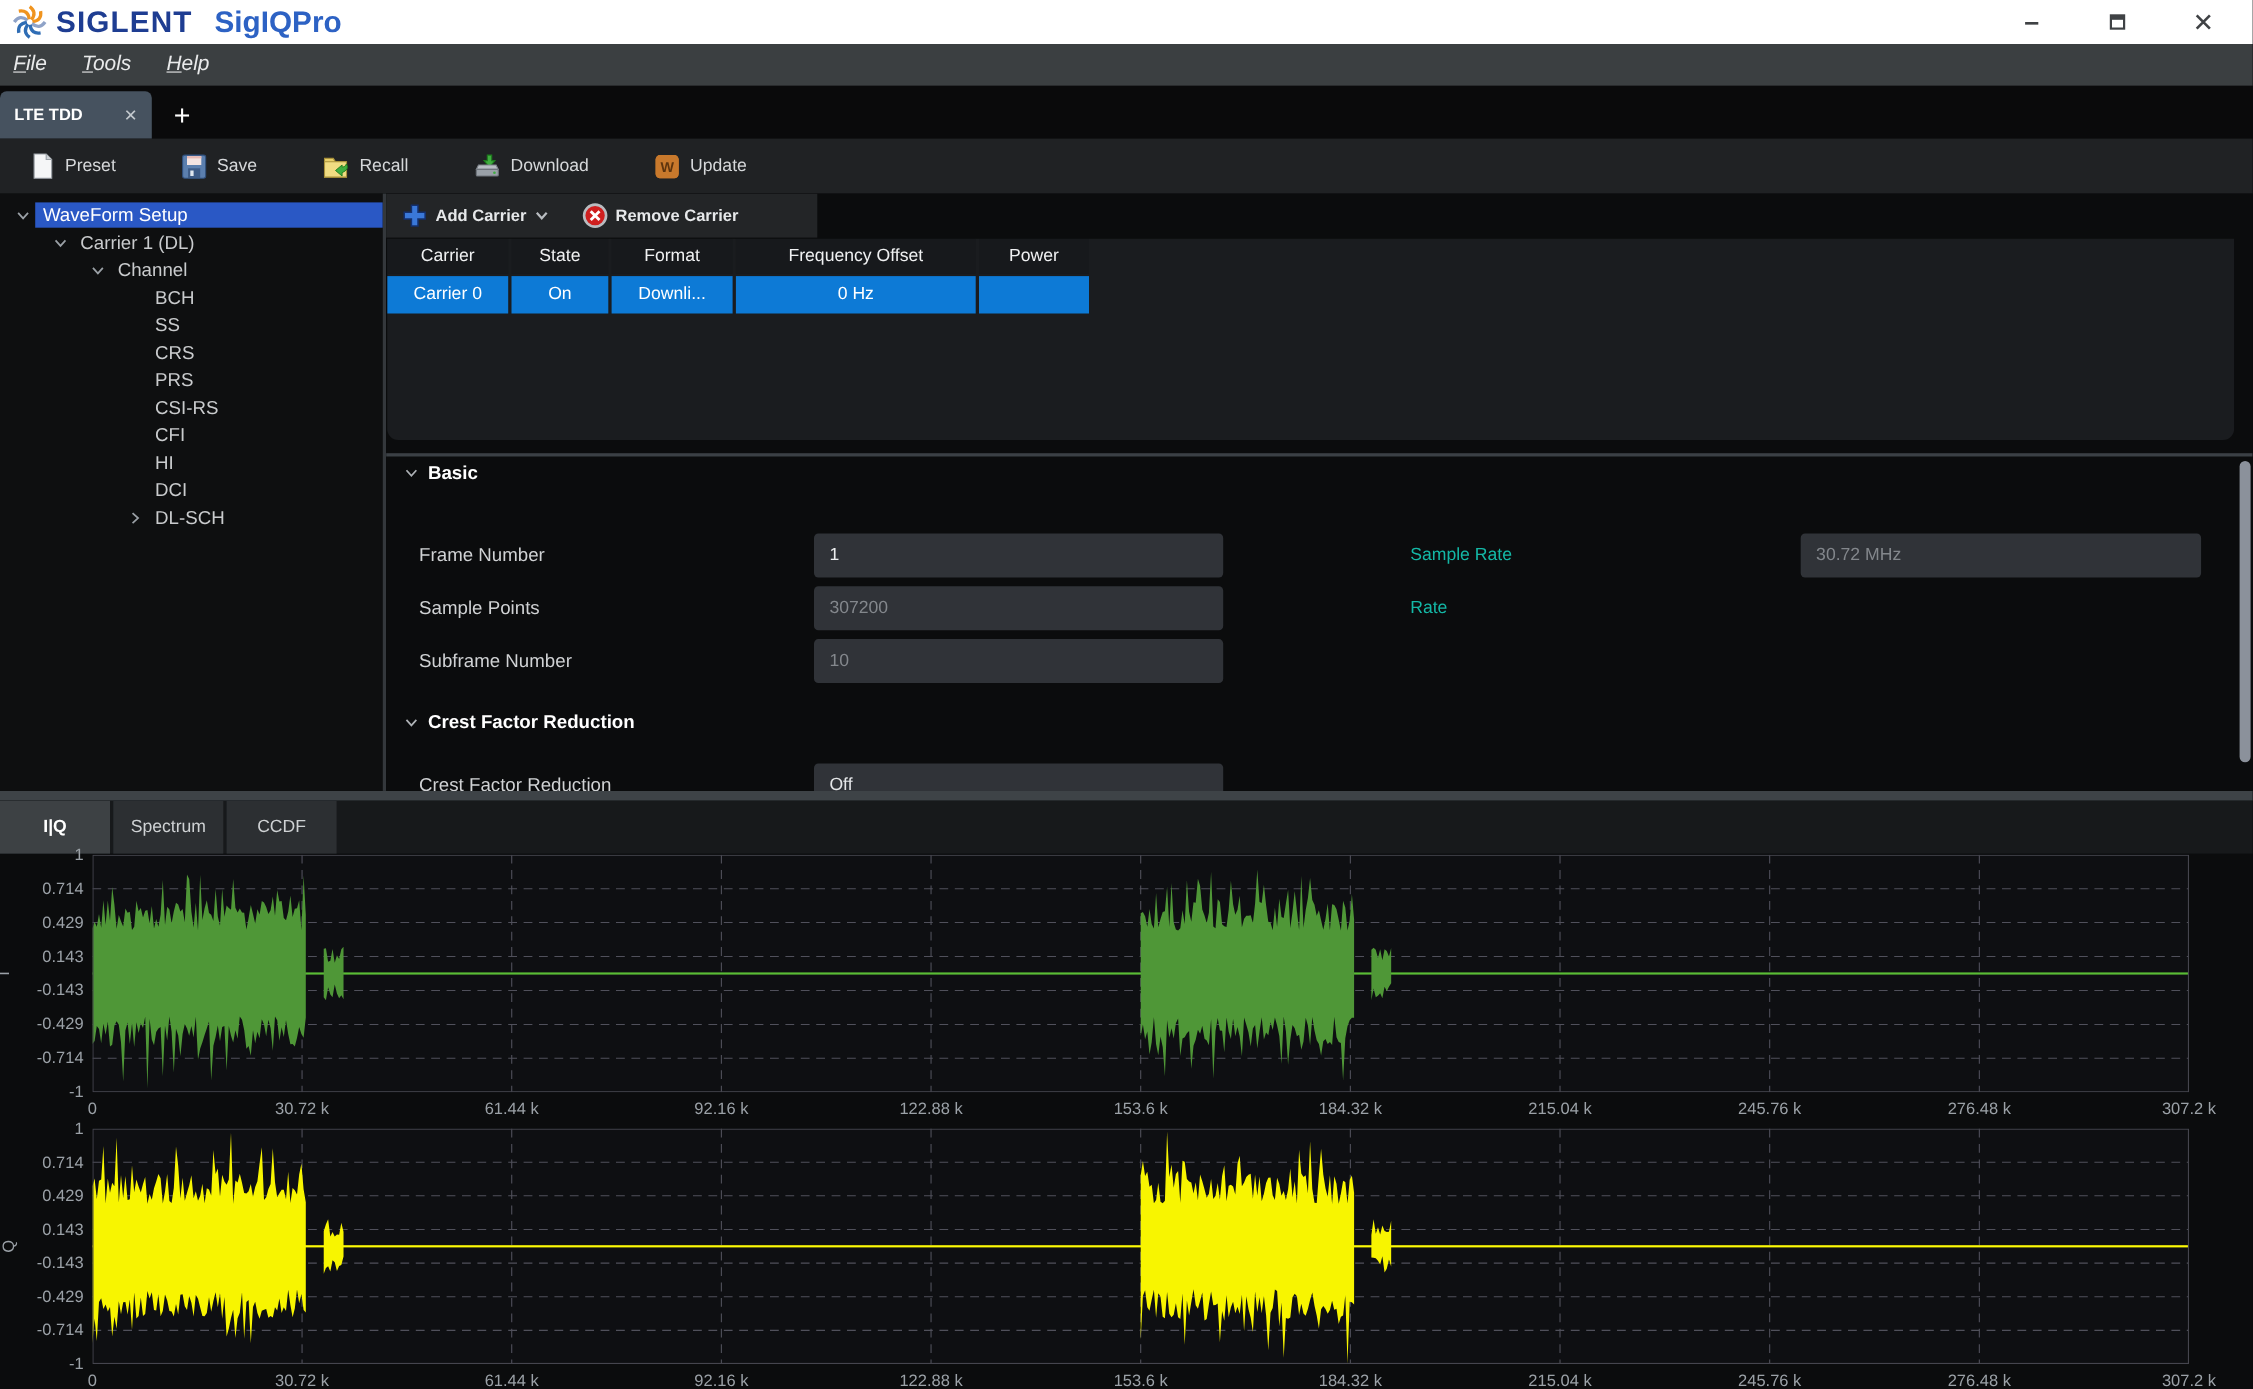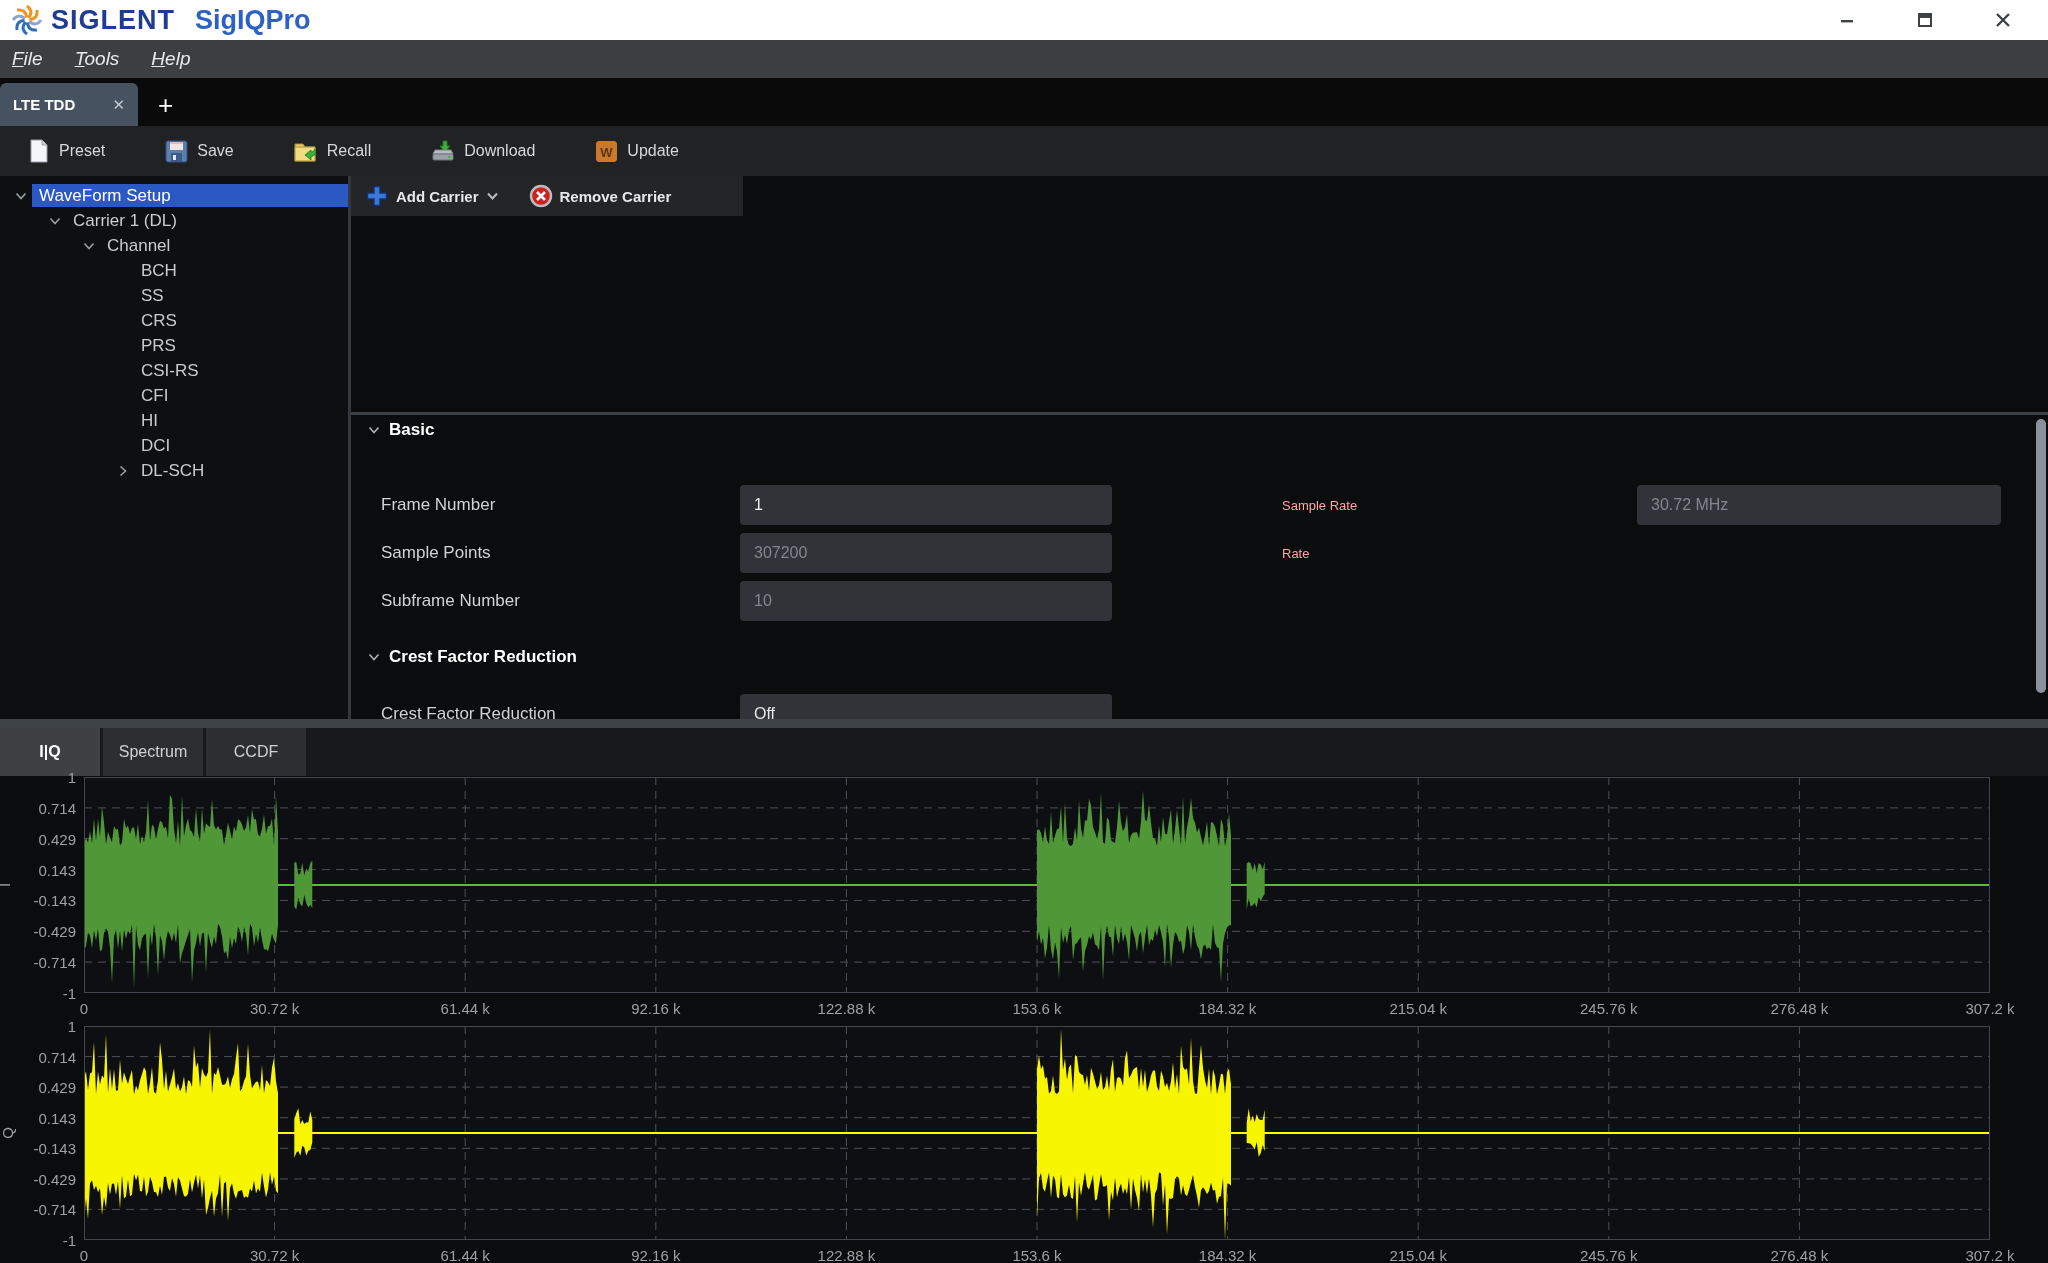--- a/index.html
+++ b/index.html
@@ -47,21 +47,21 @@
 .hcell{background:#17191c;color:#f0f1f2;font-size:16px;height:32px;display:flex;align-items:center;justify-content:center;margin-right:3px;}
 .drow{margin-top:2px;}
 .dcell{background:#0d7ad6;color:#ffffff;font-size:16px;height:34px;display:flex;align-items:center;justify-content:center;margin-right:3px;cursor:pointer;}
 
 .pane-divider{position:absolute;left:0;top:236px;width:100%;height:3px;background:#3b4045;}
 
 .section-header{position:absolute;display:flex;align-items:center;gap:8px;color:#ffffff;font-size:17px;font-weight:bold;}
 .fields{position:absolute;}
 .field-row{display:flex;align-items:center;height:48px;}
 .field-label{width:359px;color:#d0d2d4;font-size:17px;}
-.field-label-r{width:355px;color:#fca5a5;font-size:13px;}
+.field-label-r{width:355px;color:#14b8a6;font-size:16px;}
 .tinput{width:372px;height:40px;background:#303338;border:none;border-radius:4px;padding:0 14px;color:#eceeef;font-size:16px;font-family:"Liberation Sans",sans-serif;}
 .tinput.dim{color:#83878c;}
 .tinput.r{width:364px;}
 .tselect{width:372px;height:40px;background:#303338;border-radius:4px;display:flex;align-items:center;padding:0 14px;color:#e4e6e8;font-size:16px;position:relative;cursor:pointer;}
 .tselect.r{width:364px;}
 .tselect svg{position:absolute;right:12px;top:13px;}
 .vscroll{position:absolute;left:1685px;top:243px;width:10px;height:274px;background:#8b919b;border-radius:5px;cursor:pointer;}
 
 
 .splitter{height:9px;background:#3e4347;cursor:row-resize;}
@@ -268,20 +268,36 @@
       </div>
       <div class="cbtn">
         <svg width="24" height="24" viewBox="0 0 24 24">
           <circle cx="12" cy="12" r="10" fill="#cf1f1f" stroke="#b9bcc0" stroke-width="2.4"></circle>
           <path d="M8 8 L16 16 M16 8 L8 16" stroke="#ffffff" stroke-width="2.6"></path>
         </svg>
         <span>Remove Carrier</span>
       </div>
     </div>
 
+    <div class="table-widget">
+      <div class="hrow" id="ctable-head">
+          <div class="hcell" style="width: 110px;">Carrier</div>
+          <div class="hcell" style="width: 88px;">State</div>
+          <div class="hcell" style="width: 110px;">Format</div>
+          <div class="hcell" style="width: 218px;">Frequency Offset</div>
+          <div class="hcell" style="width: 100px;">Power</div>
+        </div>
+      <div class="drow" id="ctable-row">
+          <div class="dcell" style="width: 110px;">Carrier 0</div>
+          <div class="dcell" style="width: 88px;">On</div>
+          <div class="dcell" style="width: 110px;">Downli...</div>
+          <div class="dcell" style="width: 218px;">0 Hz</div>
+          <div class="dcell" style="width: 100px;"></div>
+        </div>
+    </div>
 
     <div class="pane-divider"></div>
 
     <div class="section-header" style="left:16px;top:244px;">
       <svg width="14" height="14" viewBox="0 0 14 14">
           <path d="M2.5 4.5 L7 9.5 L11.5 4.5" fill="none" stroke="#aeb2b6" stroke-width="1.6"></path>
         </svg>
       <span>Basic</span>
     </div>
 

